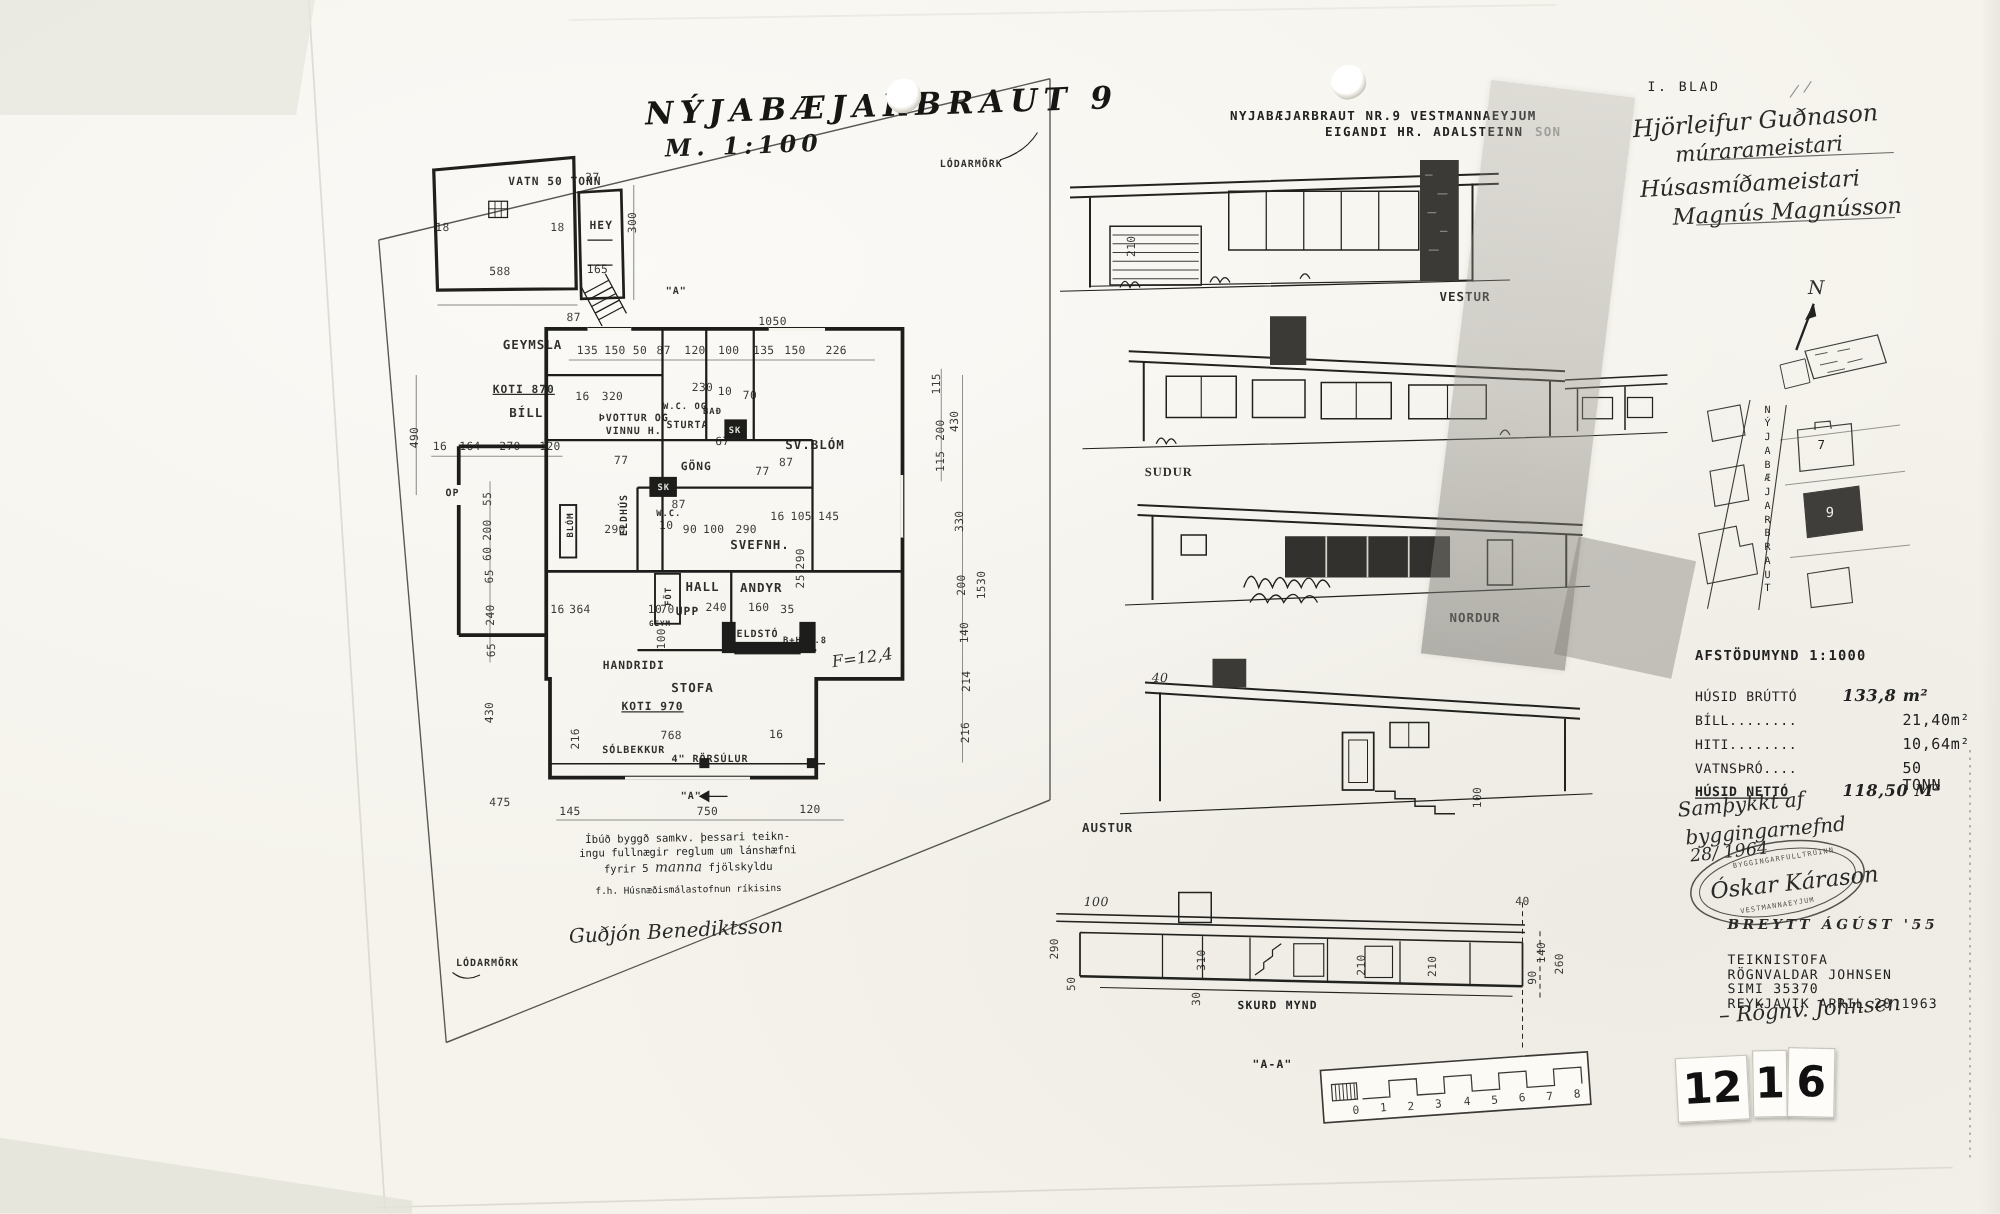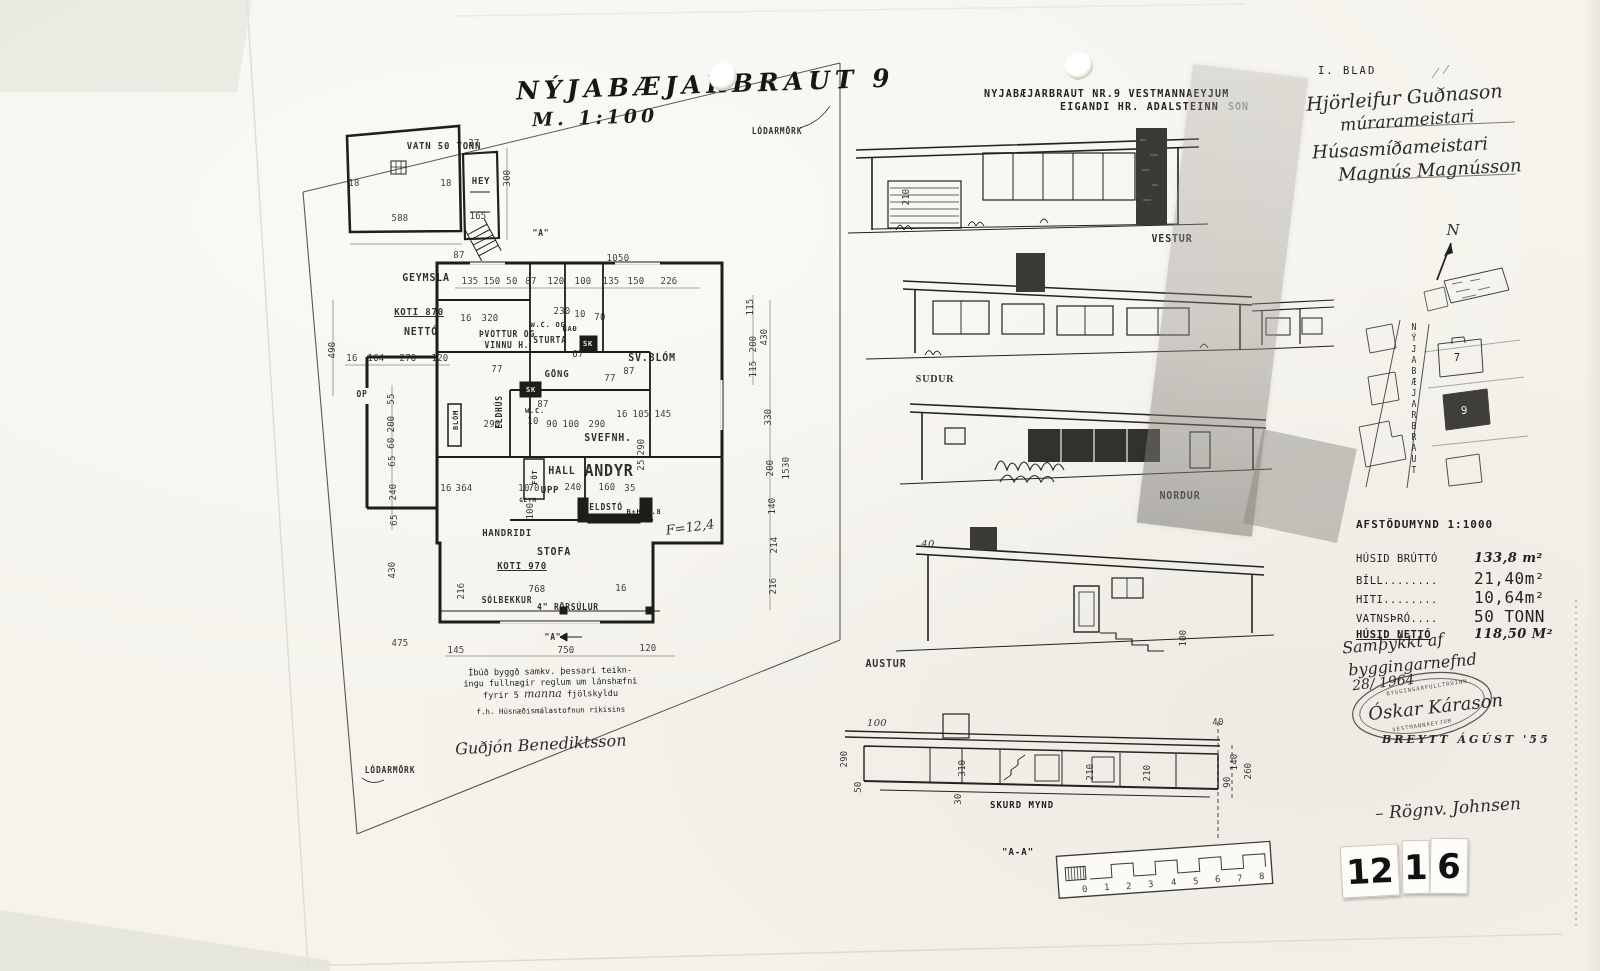--- a/index.html
+++ b/index.html
@@ -27,21 +27,21 @@
     letter-spacing:4px;transform:rotate(-2deg);color:#1a1a18;z-index:3;}
   .typed-title1{left:984px;top:88px;font-size:10px;letter-spacing:1.2px;font-weight:bold;z-index:3;}
   .typed-title2{left:1060px;top:101px;font-size:10px;letter-spacing:1.2px;font-weight:bold;z-index:3;}
   .typed-title3{left:1228px;top:101px;font-size:10px;letter-spacing:1px;font-weight:bold;opacity:.4;z-index:3;}
   .blad{left:1318px;top:64px;font-size:10.5px;letter-spacing:2px;z-index:3;}
   .sig{font-family:"DejaVu Serif",serif;font-style:italic;color:#2a2a28;z-index:3;}
   .afst{left:1356px;top:518px;font-size:11px;font-weight:bold;letter-spacing:1px;z-index:3;}
   .stats{position:absolute;left:1356px;top:550px;width:220px;z-index:3;}
   .stat-row{display:flex;height:19px;align-items:baseline;font-size:10.5px;letter-spacing:.5px;}
   .stat-row .sl{width:118px;}
-  .stat-row .sv{font-size:16px;}
+  .stat-row .sv{font-size:12px;margin-left:48px;}
   .stat-row .hv{font:bold 13px "DejaVu Serif",serif;font-style:italic;}
   .stat-row.netto .sl{text-decoration:underline;font-weight:bold;}
   .office{position:absolute;left:1382px;top:763px;font-size:10.5px;line-height:11.5px;letter-spacing:1px;z-index:3;}
   .note-block{position:absolute;left:448px;top:666px;width:205px;font-size:8.5px;line-height:11px;
     transform:rotate(-1deg);text-align:center;z-index:3;}
   .note-agency{font-size:7.5px;margin-top:5px;}
   .card{position:absolute;background:#fdfcf8;border:1px solid #c9c6bd;box-shadow:1px 2px 3px rgba(0,0,0,.25);
     display:flex;align-items:center;justify-content:center;
     font-family:"DejaVu Sans",sans-serif;font-weight:800;color:#111;z-index:4;}
   .tape{position:absolute;left:1193px;top:64px;width:116px;height:462px;transform:rotate(7deg);
@@ -216,36 +216,36 @@
       <path stroke-width="1" opacity=".5" d="M1432,78 l7,-10 M1443,74 l6,-9"></path>
       <path stroke-width="1" stroke-dasharray="2 4" opacity=".5" d="M1576,600 V930"></path>
     </g>
   </svg>
 
   <div class="layer labels">
       <span class="lbl room" style="left: 400px; top: 146px; transform: translate(-50%, -50%) rotate(0deg); font-size: 9px; margin-left: 44px;">VATN 50 TONN</span>
       <span class="lbl room" style="left: 481px; top: 181px; transform: translate(-50%, -50%) rotate(0deg); font-size: 9px;">HEY</span>
       <span class="lbl room" style="left: 426px; top: 277px; transform: translate(-50%, -50%) rotate(0deg);">GEYMSLA</span>
       <span class="lbl room" style="left: 419px; top: 312px; transform: translate(-50%, -50%) rotate(0deg); font-size: 9px; text-decoration: underline;">KOTI 870</span>
-      <span class="lbl room" style="left: 421px; top: 331px; transform: translate(-50%, -50%) rotate(0deg);">NETTÓ</span>
+      <span class="lbl room" style="left: 421px; top: 331px; transform: translate(-50%, -50%) rotate(0deg);">BÍLL</span>
       <span class="lbl room" style="left: 507px; top: 334px; transform: translate(-50%, -50%) rotate(0deg); font-size: 8px;">ÞVOTTUR OG</span>
       <span class="lbl room" style="left: 507px; top: 345px; transform: translate(-50%, -50%) rotate(0deg); font-size: 8px;">VINNU H.</span>
       <span class="lbl room" style="left: 548px; top: 325px; transform: translate(-50%, -50%) rotate(0deg); font-size: 7px;">W.C. OG</span>
       <span class="lbl room" style="left: 550px; top: 340px; transform: translate(-50%, -50%) rotate(0deg); font-size: 8px;">STURTA</span>
       <span class="lbl room" style="left: 570px; top: 329px; transform: translate(-50%, -50%) rotate(0deg); font-size: 7px;">BAÐ</span>
       <span class="lbl room white" style="left: 588px; top: 344px; transform: translate(-50%, -50%) rotate(0deg); font-size: 7px;">SK</span>
       <span class="lbl room white" style="left: 531px; top: 390px; transform: translate(-50%, -50%) rotate(0deg); font-size: 7px;">SK</span>
       <span class="lbl room" style="left: 557px; top: 374px; transform: translate(-50%, -50%) rotate(0deg); font-size: 9px;">GÖNG</span>
       <span class="lbl room" style="left: 652px; top: 357px; transform: translate(-50%, -50%) rotate(0deg);">SV.BLÓM</span>
       <span class="lbl room" style="left: 499px; top: 412px; transform: translate(-50%, -50%) rotate(-90deg); font-size: 8px;">ELDHÚS</span>
       <span class="lbl room" style="left: 456px; top: 420px; transform: translate(-50%, -50%) rotate(-90deg); font-size: 7px;">BLÓM</span>
       <span class="lbl room" style="left: 535px; top: 411px; transform: translate(-50%, -50%) rotate(0deg); font-size: 7px;">W.C.</span>
       <span class="lbl room" style="left: 608px; top: 437px; transform: translate(-50%, -50%) rotate(0deg);">SVEFNH.</span>
       <span class="lbl room" style="left: 562px; top: 470px; transform: translate(-50%, -50%) rotate(0deg);">HALL</span>
-      <span class="lbl room" style="left: 609px; top: 471px; transform: translate(-50%, -50%) rotate(0deg); font-size: 15px;">ANDYR</span>
+      <span class="lbl room" style="left: 609px; top: 471px; transform: translate(-50%, -50%) rotate(0deg); font-size: 10px;">ANDYR</span>
       <span class="lbl room" style="left: 535px; top: 477px; transform: translate(-50%, -50%) rotate(-90deg); font-size: 7px;">FÖT</span>
       <span class="lbl room" style="left: 528px; top: 499px; transform: translate(-50%, -50%) rotate(0deg); font-size: 6px;">GEYM</span>
       <span class="lbl room" style="left: 550px; top: 490px; transform: translate(-50%, -50%) rotate(0deg); font-size: 9px;">UPP</span>
       <span class="lbl room" style="left: 606px; top: 507px; transform: translate(-50%, -50%) rotate(0deg); font-size: 8px;">ELDSTÓ</span>
       <span class="lbl room" style="left: 644px; top: 512px; transform: translate(-50%, -50%) rotate(0deg); font-size: 7px;">B+H 4.8</span>
       <span class="lbl room" style="left: 507px; top: 533px; transform: translate(-50%, -50%) rotate(0deg); font-size: 9px;">HANDRIDI</span>
       <span class="lbl room" style="left: 554px; top: 551px; transform: translate(-50%, -50%) rotate(0deg);">STOFA</span>
       <span class="lbl room" style="left: 522px; top: 566px; transform: translate(-50%, -50%) rotate(0deg); font-size: 9px; text-decoration: underline;">KOTI 970</span>
       <span class="lbl room" style="left: 507px; top: 600px; transform: translate(-50%, -50%) rotate(0deg); font-size: 8px;">SÓLBEKKUR</span>
       <span class="lbl room" style="left: 568px; top: 607px; transform: translate(-50%, -50%) rotate(0deg); font-size: 8px;">4" RÖRSÚLUR</span>
@@ -413,20 +413,26 @@
   </div>
 
   <span class="abs sig" style="left:1342px;top:634px;font-size:16px;transform:rotate(-5deg);">Samþykkt af</span>
   <span class="abs sig" style="left:1348px;top:655px;font-size:16px;transform:rotate(-5deg);">byggingarnefnd</span>
   <span class="abs sig" style="left:1352px;top:674px;font-size:14px;transform:rotate(-6deg);">28/ 1964</span>
   <span class="abs typed" style="left:1386px;top:684px;font-size:5.5px;letter-spacing:1px;transform:rotate(-9deg);color:#55534f;z-index:3;">BYGGINGARFULLTRÚINN</span>
   <span class="abs typed" style="left:1392px;top:722px;font-size:5.5px;letter-spacing:1px;transform:rotate(-9deg);color:#55534f;z-index:3;">VESTMANNAEYJUM</span>
   <span class="abs sig" style="left:1368px;top:696px;font-size:18px;transform:rotate(-6deg);">Óskar Kárason</span>
   <span class="abs sig" style="left:1382px;top:733px;font-size:11px;letter-spacing:3px;font-weight:bold;">BREYTT ÁGÚST '55</span>
 
+  <div class="office">
+    <div>TEIKNISTOFA</div>
+    <div>RÖGNVALDAR JOHNSEN</div>
+    <div>SIMI 35370</div>
+    <div>REYKJAVIK APRIL 20 1963</div>
+  </div>
   <span class="abs sig" style="left:1375px;top:798px;font-size:17px;transform:rotate(-4deg);">– Rögnv. Johnsen</span>
 
   <span class="abs typed" style="left:990px;top:800px;font-size:9px;font-weight:bold;letter-spacing:1px;z-index:3;text-align:center;">SKURD MYND</span>
   <span class="abs typed" style="left:1002px;top:847px;font-size:9px;font-weight:bold;letter-spacing:1px;z-index:3;">"A-A"</span>
 
   <div class="note-block">
     <div>Íbúð byggð samkv. þessari teikn-</div>
     <div>ingu fullnægir reglum um lánshæfni</div>
     <div><span>fyrir 5</span> <span class="hand" style="font-size:11px;">manna</span> <span>fjölskyldu</span></div>
     <div class="note-agency">f.h. Húsnæðismálastofnun ríkisins</div>

